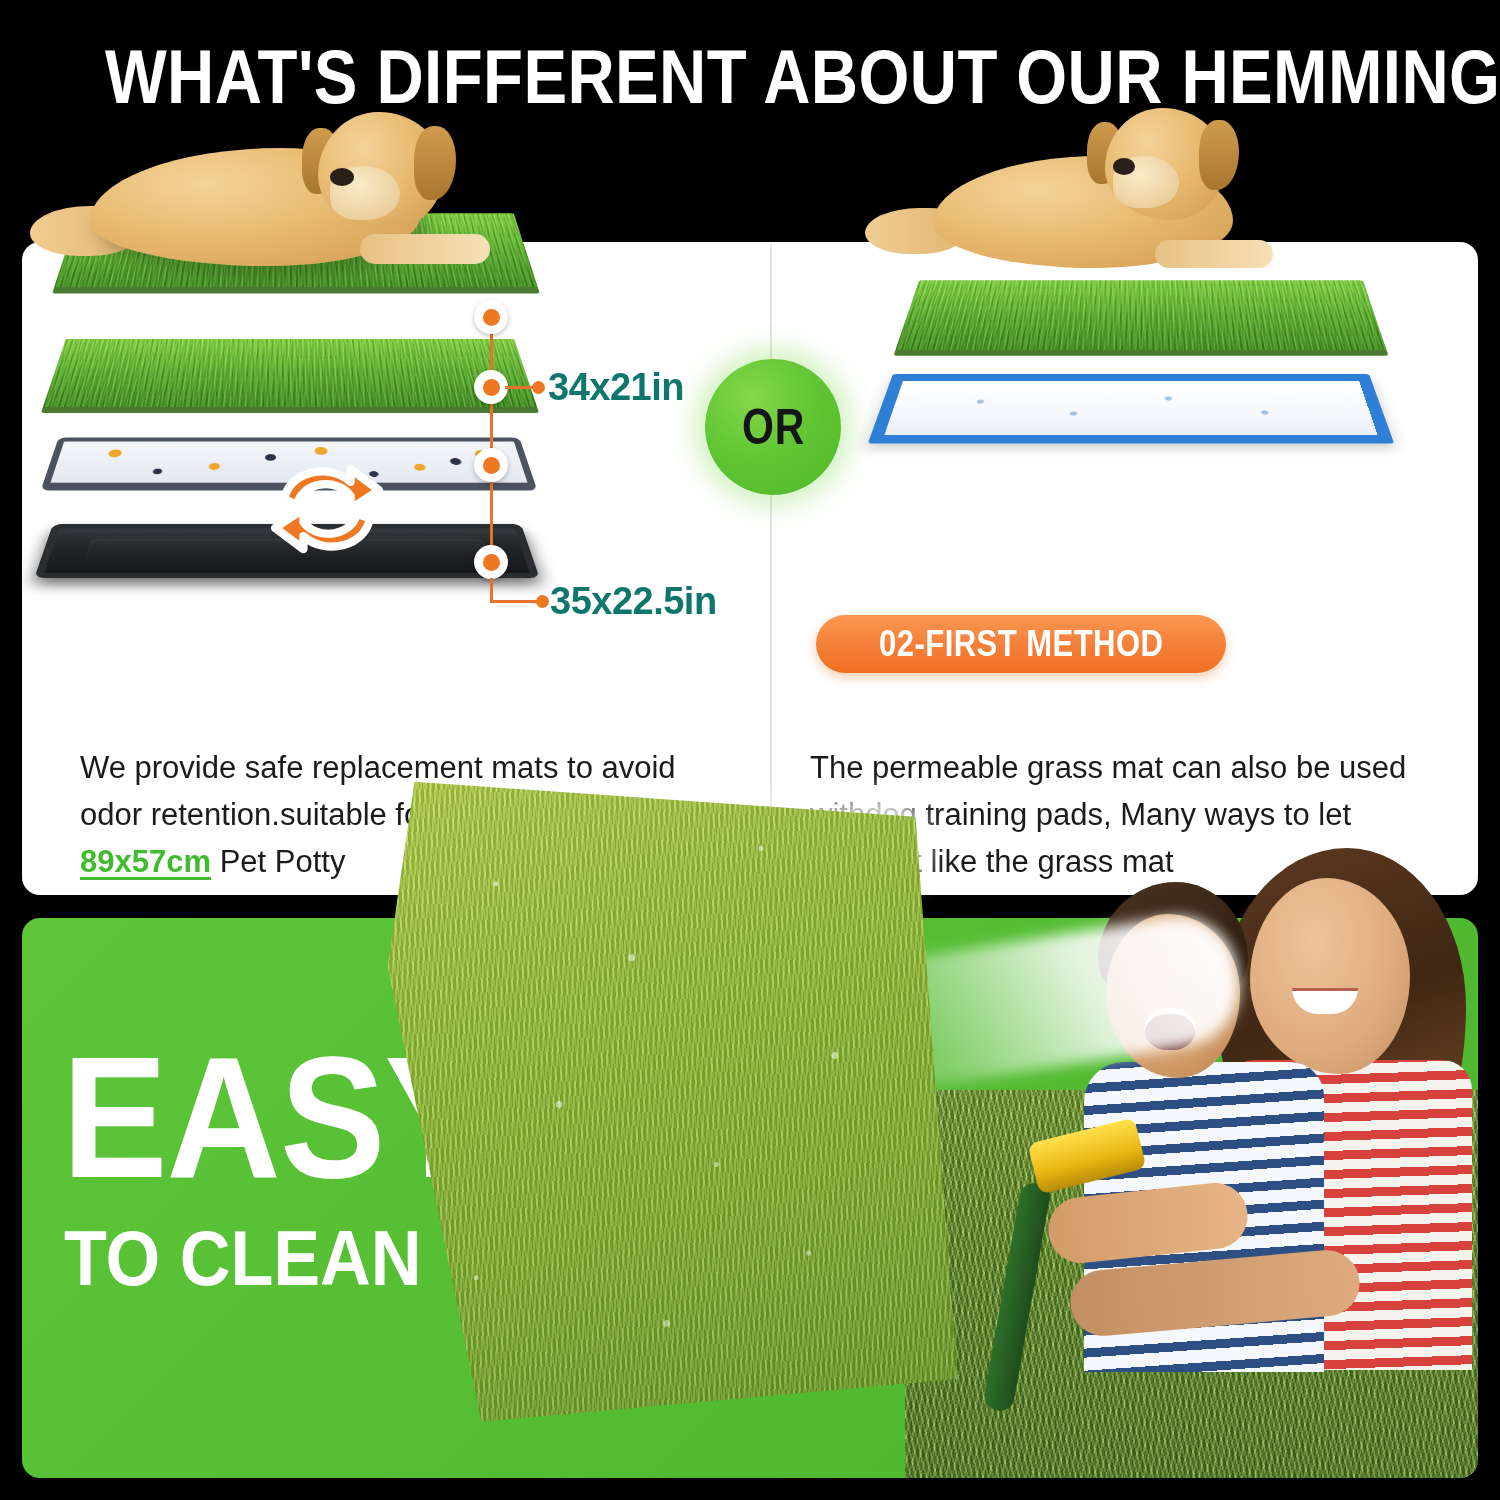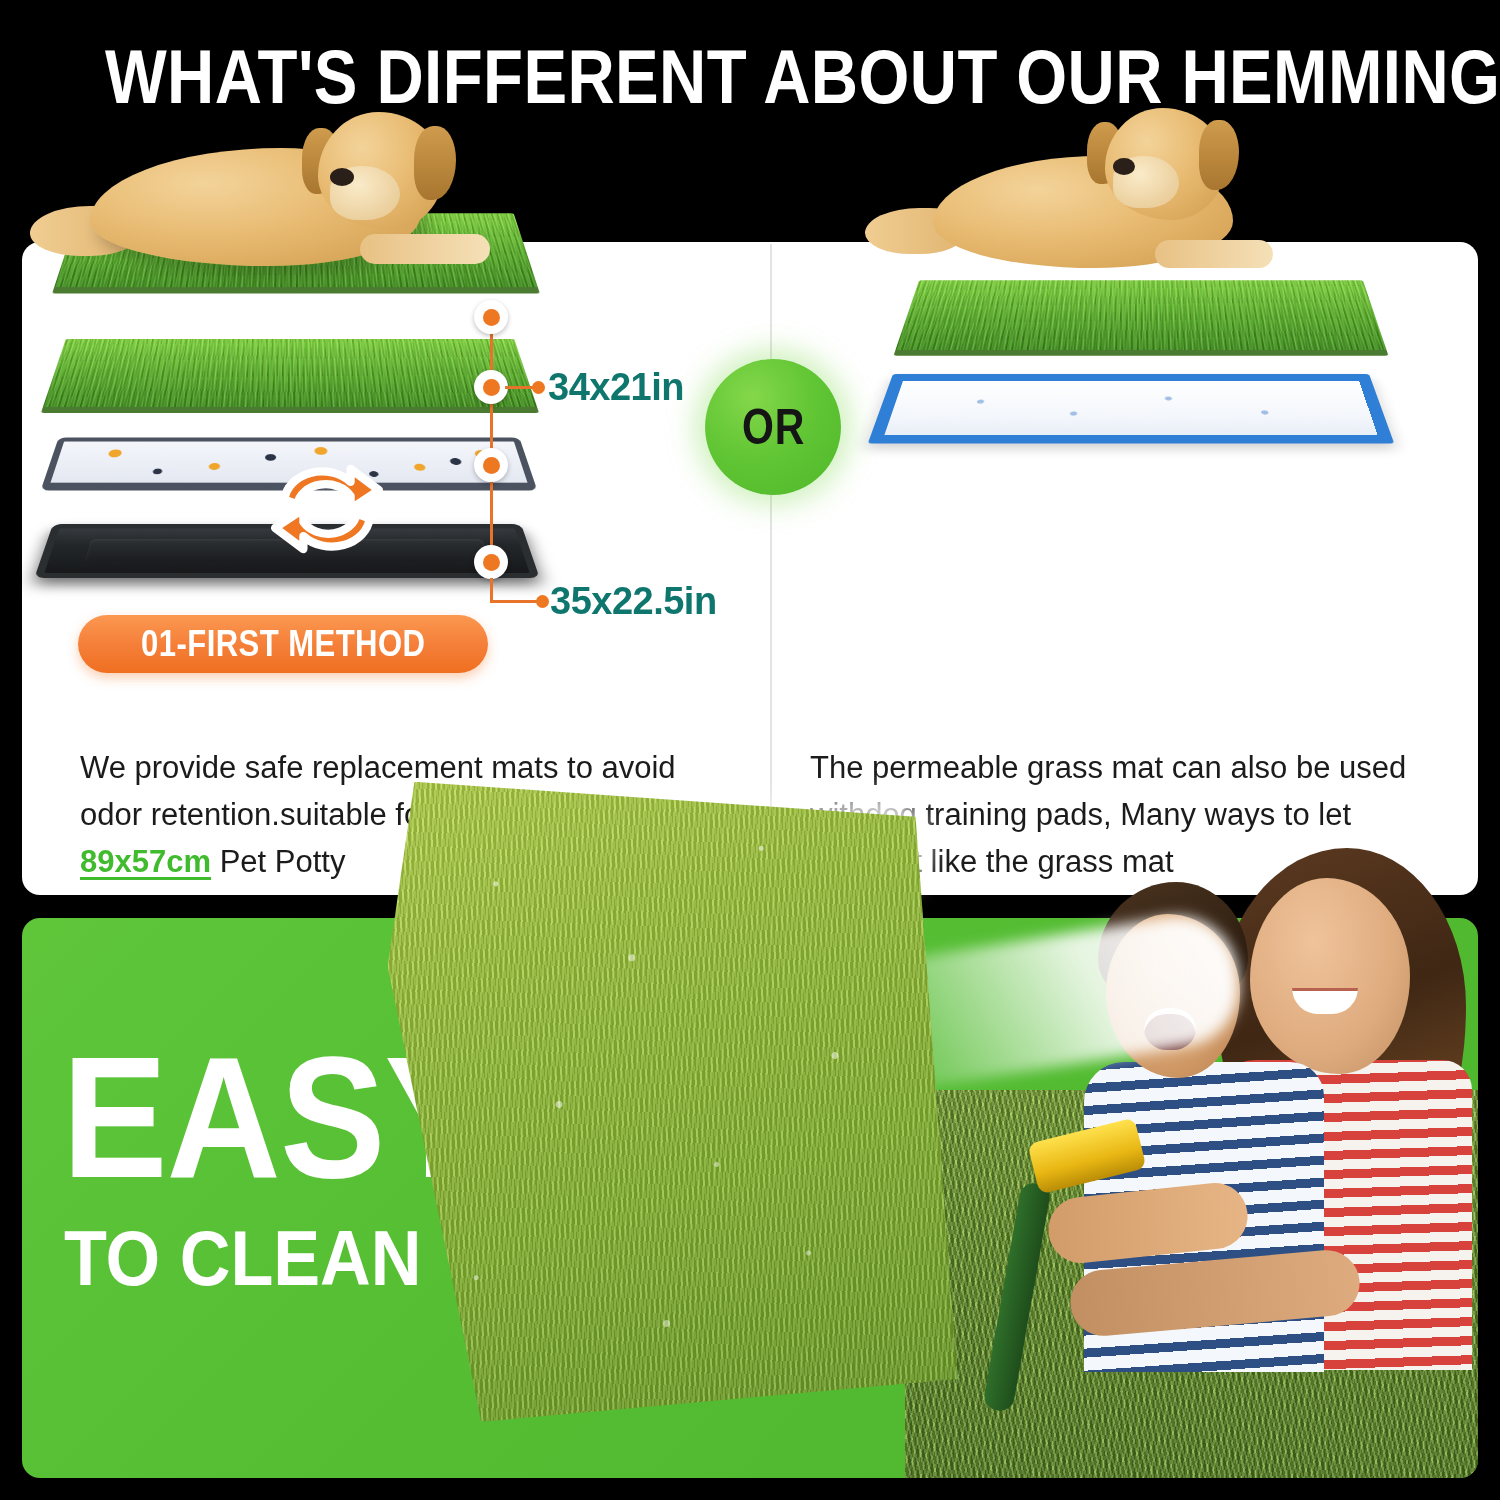--- a/index.html
+++ b/index.html
@@ -451,22 +451,22 @@
     <div class="dog person" id="dog-right-tail"></div>
     <div class="dog person" id="dog-right-body"></div>
     <div class="person" id="dog-right-ear2"></div>
     <div class="dog person" id="dog-right-head"></div>
     <div class="person" id="dog-right-ear"></div>
     <div class="person" id="dog-right-snout"></div>
     <div class="person" id="dog-right-nose"></div>
     <div class="person" id="dog-right-paw"></div>
   </div>
 
-  <div class="method-badge" id="badge-01">
-    <span>01-FIRST METHOD</span>
+  <div class="method-badge" id="badge-02">
+    <span>02-FIRST METHOD</span>
   </div>
 
   <div class="body-text" id="text-01"><span>We provide safe replacement mats to avoid odor retention.suitable for size </span><span class="hl">35x22.5 in / 89x57cm</span><span> Pet Potty</span></div>
 
   <div class="body-text" id="text-02">The permeable grass mat can also be used withdog training pads,  Many ways to let your pet like the grass mat</div>
 
   <div class="card-gap"></div>
 
   <div class="green-card">
     <div class="real-grass" style="left:883px; top:172px;"></div>

